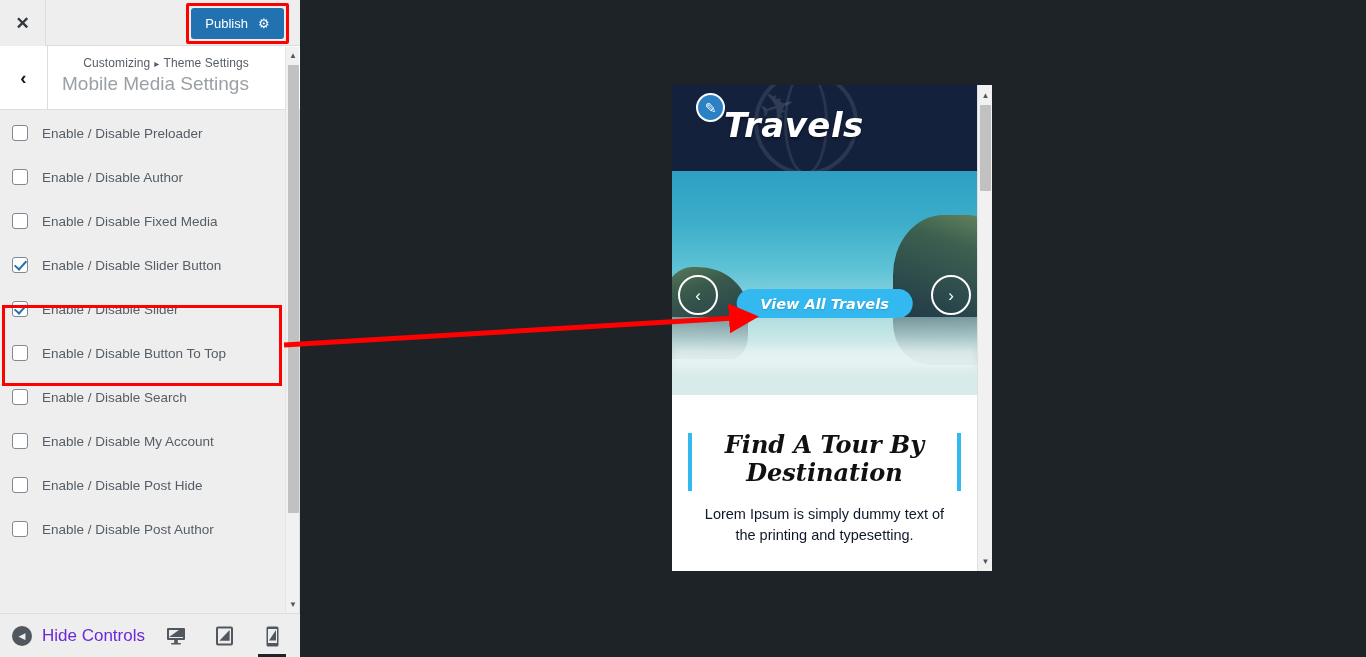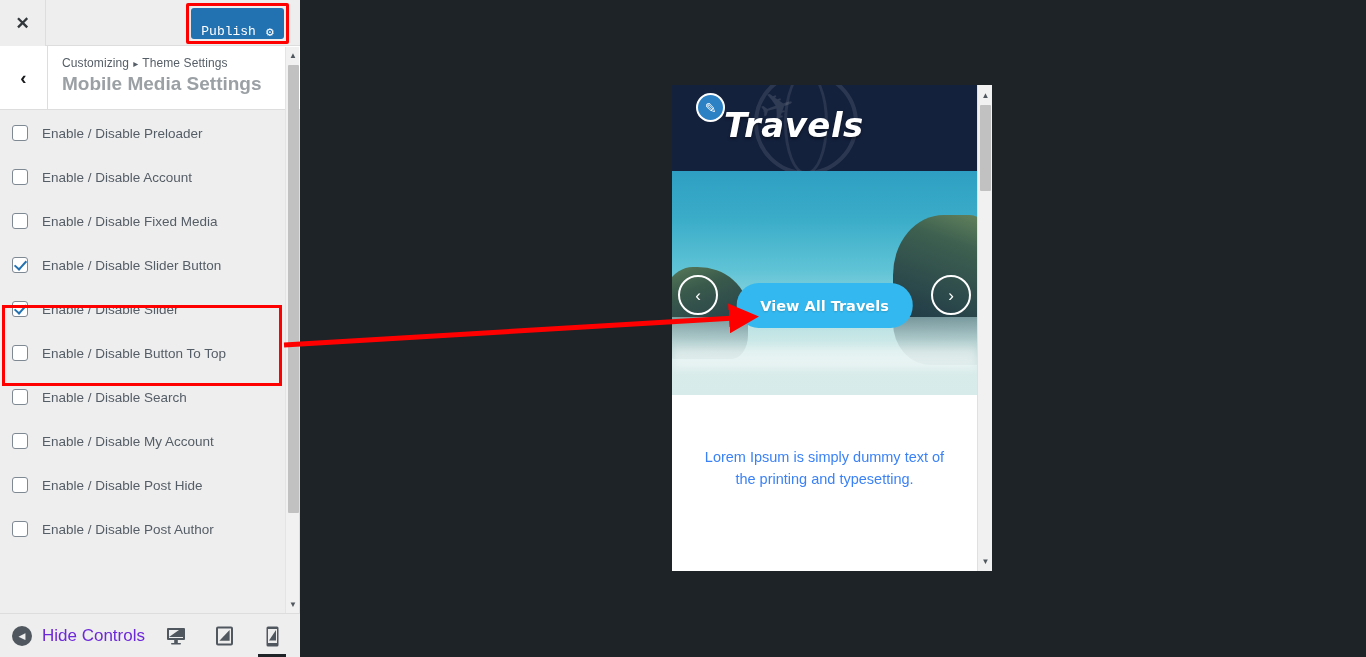--- a/index.html
+++ b/index.html
@@ -41,53 +41,53 @@
     border: 3px solid #ff0000;
     border-radius: 2px;
     display: flex; align-items: center; justify-content: center;
     background: transparent;
   }
   #publish-btn {
     width: 93px; height: 31px;
     background: #2271b1;
     color: #ffffff;
     border: none; border-radius: 3px;
-    display: flex; align-items: flex-end; justify-content: center;
+    display: flex; align-items: center; justify-content: center;
     gap: 10px;
     font-size: 13px;
     cursor: pointer;
-    font-family: Liberation Mono, monospace;
+    font-family: Liberation Sans, sans-serif;
   }
   #publish-btn .gear { font-size: 13px; line-height: 1; }
 
   
   #panel-head {
     position: relative;
     height: 64px; width: 300px;
     background: #ffffff;
     border-bottom: 1px solid #dddddd;
   }
   #back-cell {
     position: absolute; left: 0; top: 0;
     width: 48px; height: 63px;
     border-right: 1px solid #dddddd;
     display: flex; align-items: center; justify-content: center;
     cursor: pointer;
   }
   #back-cell .chev { font-size: 19px; color: #16181a; line-height: 1; font-weight: 700; }
-  #panel-titles { position: absolute; left: 62px; top: 10px; }
+  #panel-titles { position: absolute; left: 62px; top: 10px; text-align: right; }
   #breadcrumb {
     font-size: 12px; color: #555d66;
     letter-spacing: .1px;
     white-space: nowrap;
   }
   #breadcrumb .sep { margin: 0 4px; font-size: 10px; }
   #panel-title {
     font-size: 19px; color: #9ba0a5;
-    font-weight: 700;
+    font-weight: 400;
     margin-top: 3px;
     white-space: nowrap;
   }
 
   
   #controls-scroll {
     position: absolute; left: 0; top: 111px;
     width: 286px; height: 502px;
     background: #eeeeee;
     overflow: hidden;
@@ -280,29 +280,29 @@
       rgba(216,236,234,.95) 62%,
       #d7ebea 100%);
   }
   #foam {
     position: absolute; left: 0; bottom: 26px;
     width: 305px; height: 22px;
     background: rgba(255,255,255,.42);
     filter: blur(4px);
   }
   #slider-btn {
-    position: absolute; left: 50%; top: 112px;
+    position: absolute; left: 50%; top: 118px;
     transform: translateX(-50%);
     background: #33b9f0;
     color: #ffffff;
     border: none;
     border-radius: 22px;
     padding: 0 24px;
-    height: 45px;
-    font-size: 14.5px; font-weight: 700; 
+    height: 29px;
+    font-size: 14.5px; font-weight: 700; font-style: italic;
     font-family: "DejaVu Sans", sans-serif;
     cursor: pointer;
     z-index: 5;
     white-space: nowrap;
     text-shadow: 0 1px 2px rgba(0,0,0,.18);
   }
   .nav-arrow {
     position: absolute; top: 104px;
     width: 40px; height: 40px;
     border-radius: 50%;
@@ -335,21 +335,21 @@
   }
   #tour-title-wrap::before { left: 0; }
   #tour-title-wrap::after { right: 0; }
   #tour-title {
     font-size: 24px; font-weight: 700; font-style: italic;
     font-family: "DejaVu Serif", serif;
     color: #111111; line-height: 1.18;
   }
   #tour-desc {
     margin-top: 16px;
-    font-size: 14.5px; color: #3b82f6;
+    font-size: 14.5px; color: #0f172a;
     line-height: 1.5;
     padding: 0 8px;
   }
 
   
   #prev-scrollbar {
     position: absolute; right: 0; top: 0;
     width: 15px; height: 486px;
     background: #f1f1f1;
     border-left: 1px solid #e0e0e0;
@@ -405,21 +405,21 @@
       </div>
     </div>
 
     <div id="controls-scroll">
         <div class="ctrl-row">
           <span class="cb"></span>
           <span class="lbl">Enable / Disable Preloader</span>
         </div>
         <div class="ctrl-row">
           <span class="cb"></span>
-          <span class="lbl">Enable / Disable Account</span>
+          <span class="lbl">Enable / Disable Author</span>
         </div>
         <div class="ctrl-row">
           <span class="cb"></span>
           <span class="lbl">Enable / Disable Fixed Media</span>
         </div>
         <div class="ctrl-row checked">
           <span class="cb"></span>
           <span class="lbl">Enable / Disable Slider Button</span>
         </div>
         <div class="ctrl-row checked">
@@ -505,20 +505,26 @@
           <div class="rock" id="rock-left"></div>
           <div class="rock" id="rock-right"></div>
           <div id="water"></div>
           <div id="foam"></div>
           <div class="nav-arrow" id="nav-prev">‹</div>
           <button id="slider-btn">View All Travels</button>
           <div class="nav-arrow" id="nav-next">›</div>
         </div>
 
         <div id="tour-section">
+          <div id="tour-title-wrap">
+            <div id="tour-title">
+              <span>Find A Tour By</span><br>
+              <span>Destination</span>
+            </div>
+          </div>
           <div id="tour-desc">Lorem Ipsum is simply dummy text of the printing and typesetting.</div>
         </div>
 
       </div>
 
       <div id="prev-scrollbar">
         <div id="prev-sb-up">▲</div>
         <div id="prev-sb-thumb"></div>
         <div id="prev-sb-down">▼</div>
       </div>

